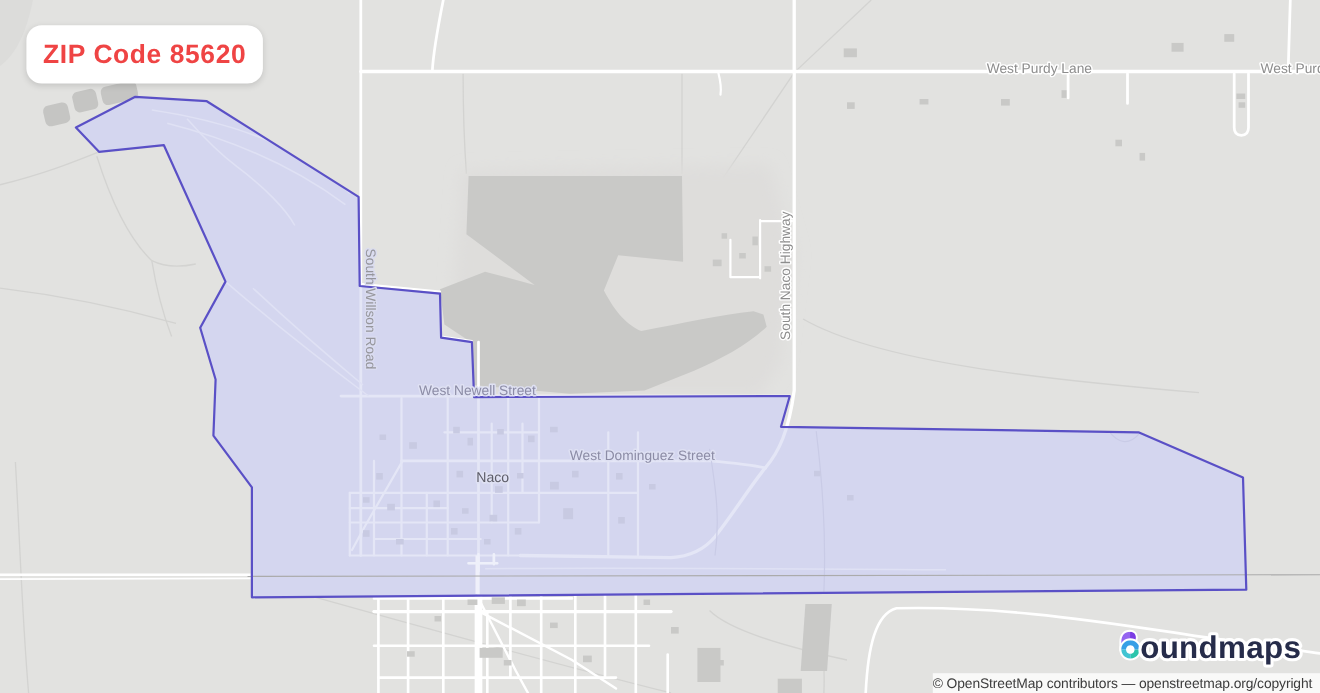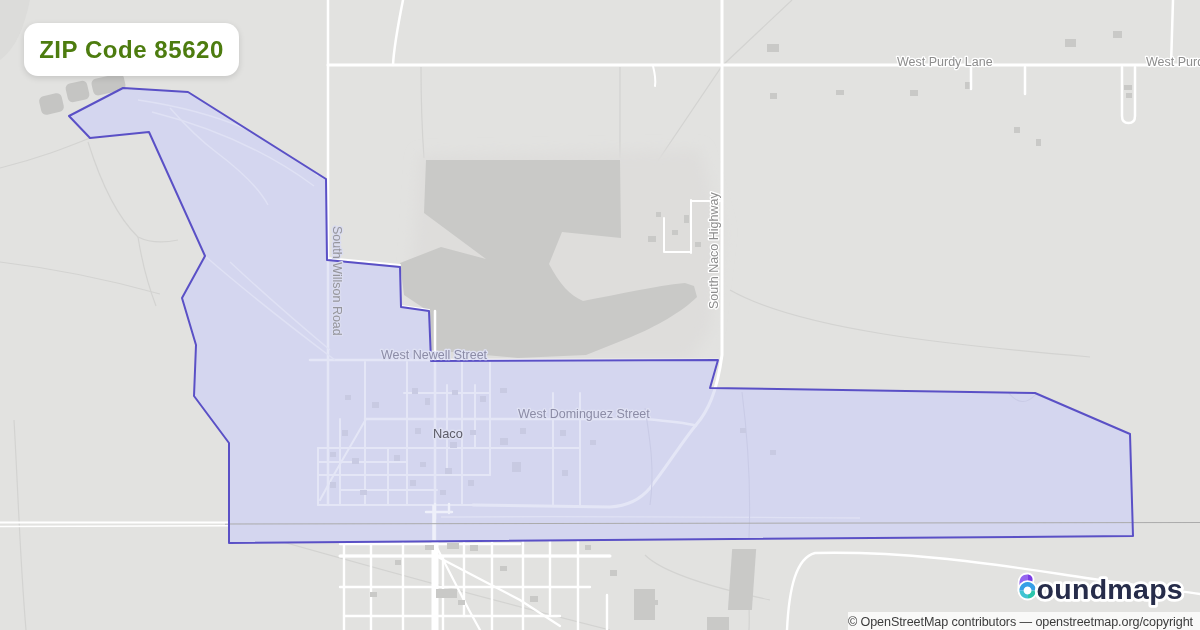--- a/index.html
+++ b/index.html
@@ -1,21 +1,21 @@
 <!DOCTYPE html>
 <html><head>
 <meta charset="utf-8">
 <style>
   html,body{margin:0;padding:0;width:1200px;height:630px;overflow:hidden;background:#e2e2e0;
     font-family:"Liberation Sans", sans-serif;}
   .wrap{position:relative;width:1200px;height:630px;}
   svg{position:absolute;left:0;top:0;}
   .badge{position:absolute;left:24px;top:23px;width:215px;height:53px;background:#ffffff;
     border-radius:14px;box-shadow:0 2px 6px rgba(0,0,0,0.13);text-align:center;line-height:53px;
-    font-size:24px;font-weight:bold;color:#4d7c0f;letter-spacing:0.55px;}
+    font-size:24px;font-weight:bold;color:#ef4444;letter-spacing:0.55px;}
 </style>
 </head>
 <body>
 <div class="wrap">
 
 <svg width="1200" height="630" viewBox="0 0 1200 630">
 <defs>
 
 <filter id="soft" x="-20%" y="-20%" width="140%" height="140%">
           <feGaussianBlur stdDeviation="7"></feGaussianBlur>

